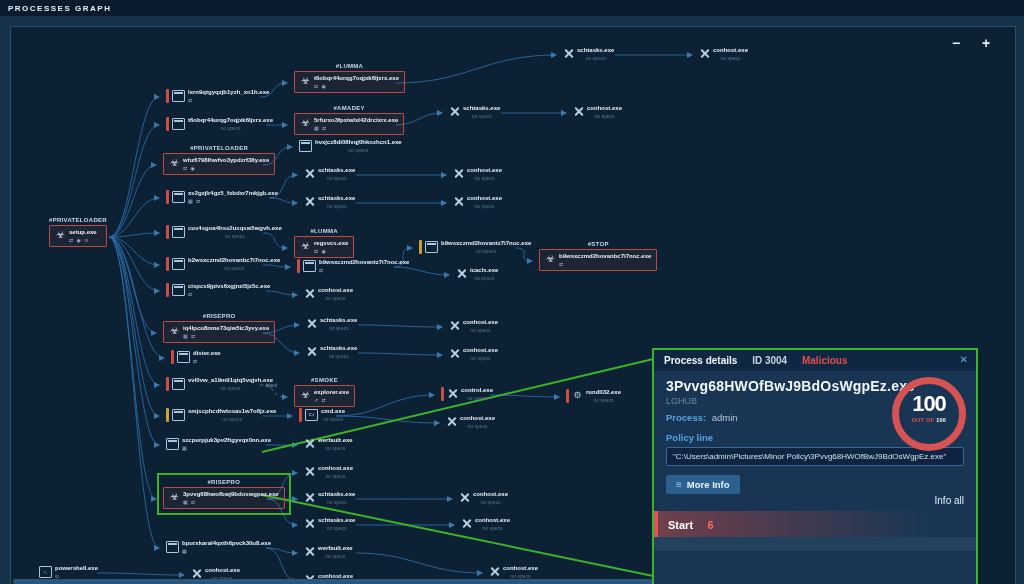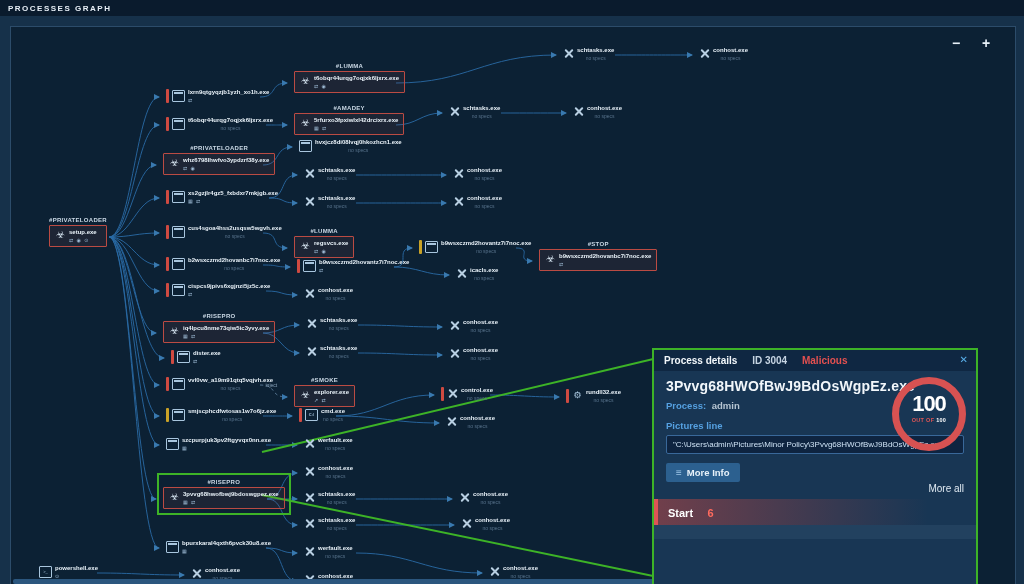--- a/index.html
+++ b/index.html
@@ -45,21 +45,21 @@
   #panel{position:absolute;left:652px;top:348px;width:326px;height:243px;box-sizing:border-box;border:2px solid #3db327;background:#183654;overflow:hidden;}
   .phead{position:relative;background:#0f2742;padding:5px 10px;font-size:10px;font-weight:bold;color:#f2f7fb;}
   .phead .pid{color:#c6d4e2;margin-left:12px;font-weight:bold;}
   .phead .pmal{color:#e35050;margin-left:12px;}
   .phead .pclose{position:absolute;right:8px;top:4px;color:#58aee8;cursor:pointer;font-weight:bold;}
   .pbody{position:relative;padding:7px 12px 0 12px;}
   .pname{font-size:14px;font-weight:bold;color:#f2f7fb;letter-spacing:.2px;}
   .pcompany{font-size:9px;color:#6d89a2;margin-top:2px;}
   .prow{margin-top:6px;font-size:9.5px;}
   .plabel{color:#55a0e0;font-weight:bold;}
-  .pval{color:#b6c5d2;margin-left:3px;font-weight:bold;}
+  .pval{color:#b6c5d2;margin-left:3px;}
   .ind{margin-left:14px;}
   .indicons{color:#7fb3e0;font-size:9px;letter-spacing:3px;margin-left:4px;}
   .score{position:absolute;top:6px;right:10px;width:60px;height:60px;border:7px solid #d75252;border-radius:50%;text-align:center;}
   .scoreval{font-size:22px;font-weight:bold;color:#ffffff;line-height:26px;margin-top:7px;letter-spacing:-1px;}
   .scoresub{font-size:5.5px;font-weight:bold;color:#ffffff;letter-spacing:.3px;}
   .scoresub .red{color:#e05555;}
   .pcmdlabel{margin-top:9px;font-size:9.5px;font-weight:bold;color:#55a0e0;}
   .pcmd{margin-top:4px;background:#0e2440;border:1px solid #39689a;border-radius:2px;padding:4px 6px;font-size:8px;color:#cde1f3;white-space:nowrap;overflow:hidden;}
   .pmore{margin-top:9px;display:inline-flex;align-items:center;gap:5px;background:#2c608f;border:none;border-radius:2px;color:#e8f2fa;font-size:9.5px;font-weight:bold;padding:4px 10px;cursor:pointer;font-family:inherit;}
   .pmore .micon{color:#9ec6e8;font-size:10px;}
@@ -644,38 +644,39 @@
 
   <div id="panel">
     <div class="phead">
       <span>Process details</span>
       <span class="pid">ID 3004</span>
       <span class="pmal">Malicious</span>
       <span class="pclose">✕</span>
     </div>
     <div class="pbody">
       <div class="pname">3Pvvg68HWOfBwJ9BdOsWgpEz.exe</div>
+      <div class="pcompany">LGHUB</div>
       <div class="prow">
         <span class="plabel">Process:</span>
         <span class="pval">admin</span>
       </div>
       <div class="score">
         <div class="scoreval">100</div>
         <div class="scoresub">
           <span class="red">OUT OF</span>
           <span>100</span>
         </div>
       </div>
-      <div class="pcmdlabel">Pictures line</div>
+      <div class="pcmdlabel">Policy line</div>
       <div class="pcmd">"C:\Users\admin\Pictures\Minor Policy\3Pvvg68HWOfBwJ9BdOsWgpEz.exe"</div>
       <button class="pmore">
         <span class="micon">≡</span>
         <span>More Info</span>
       </button>
-      <div class="phide">More all</div>
+      <div class="phide">Info all</div>
       <div class="pdanger">
         <span class="dlabel">Start</span>
         <span class="dcount">6</span>
       </div>
       <div class="ptech">
         
         
         
         
       </div>

